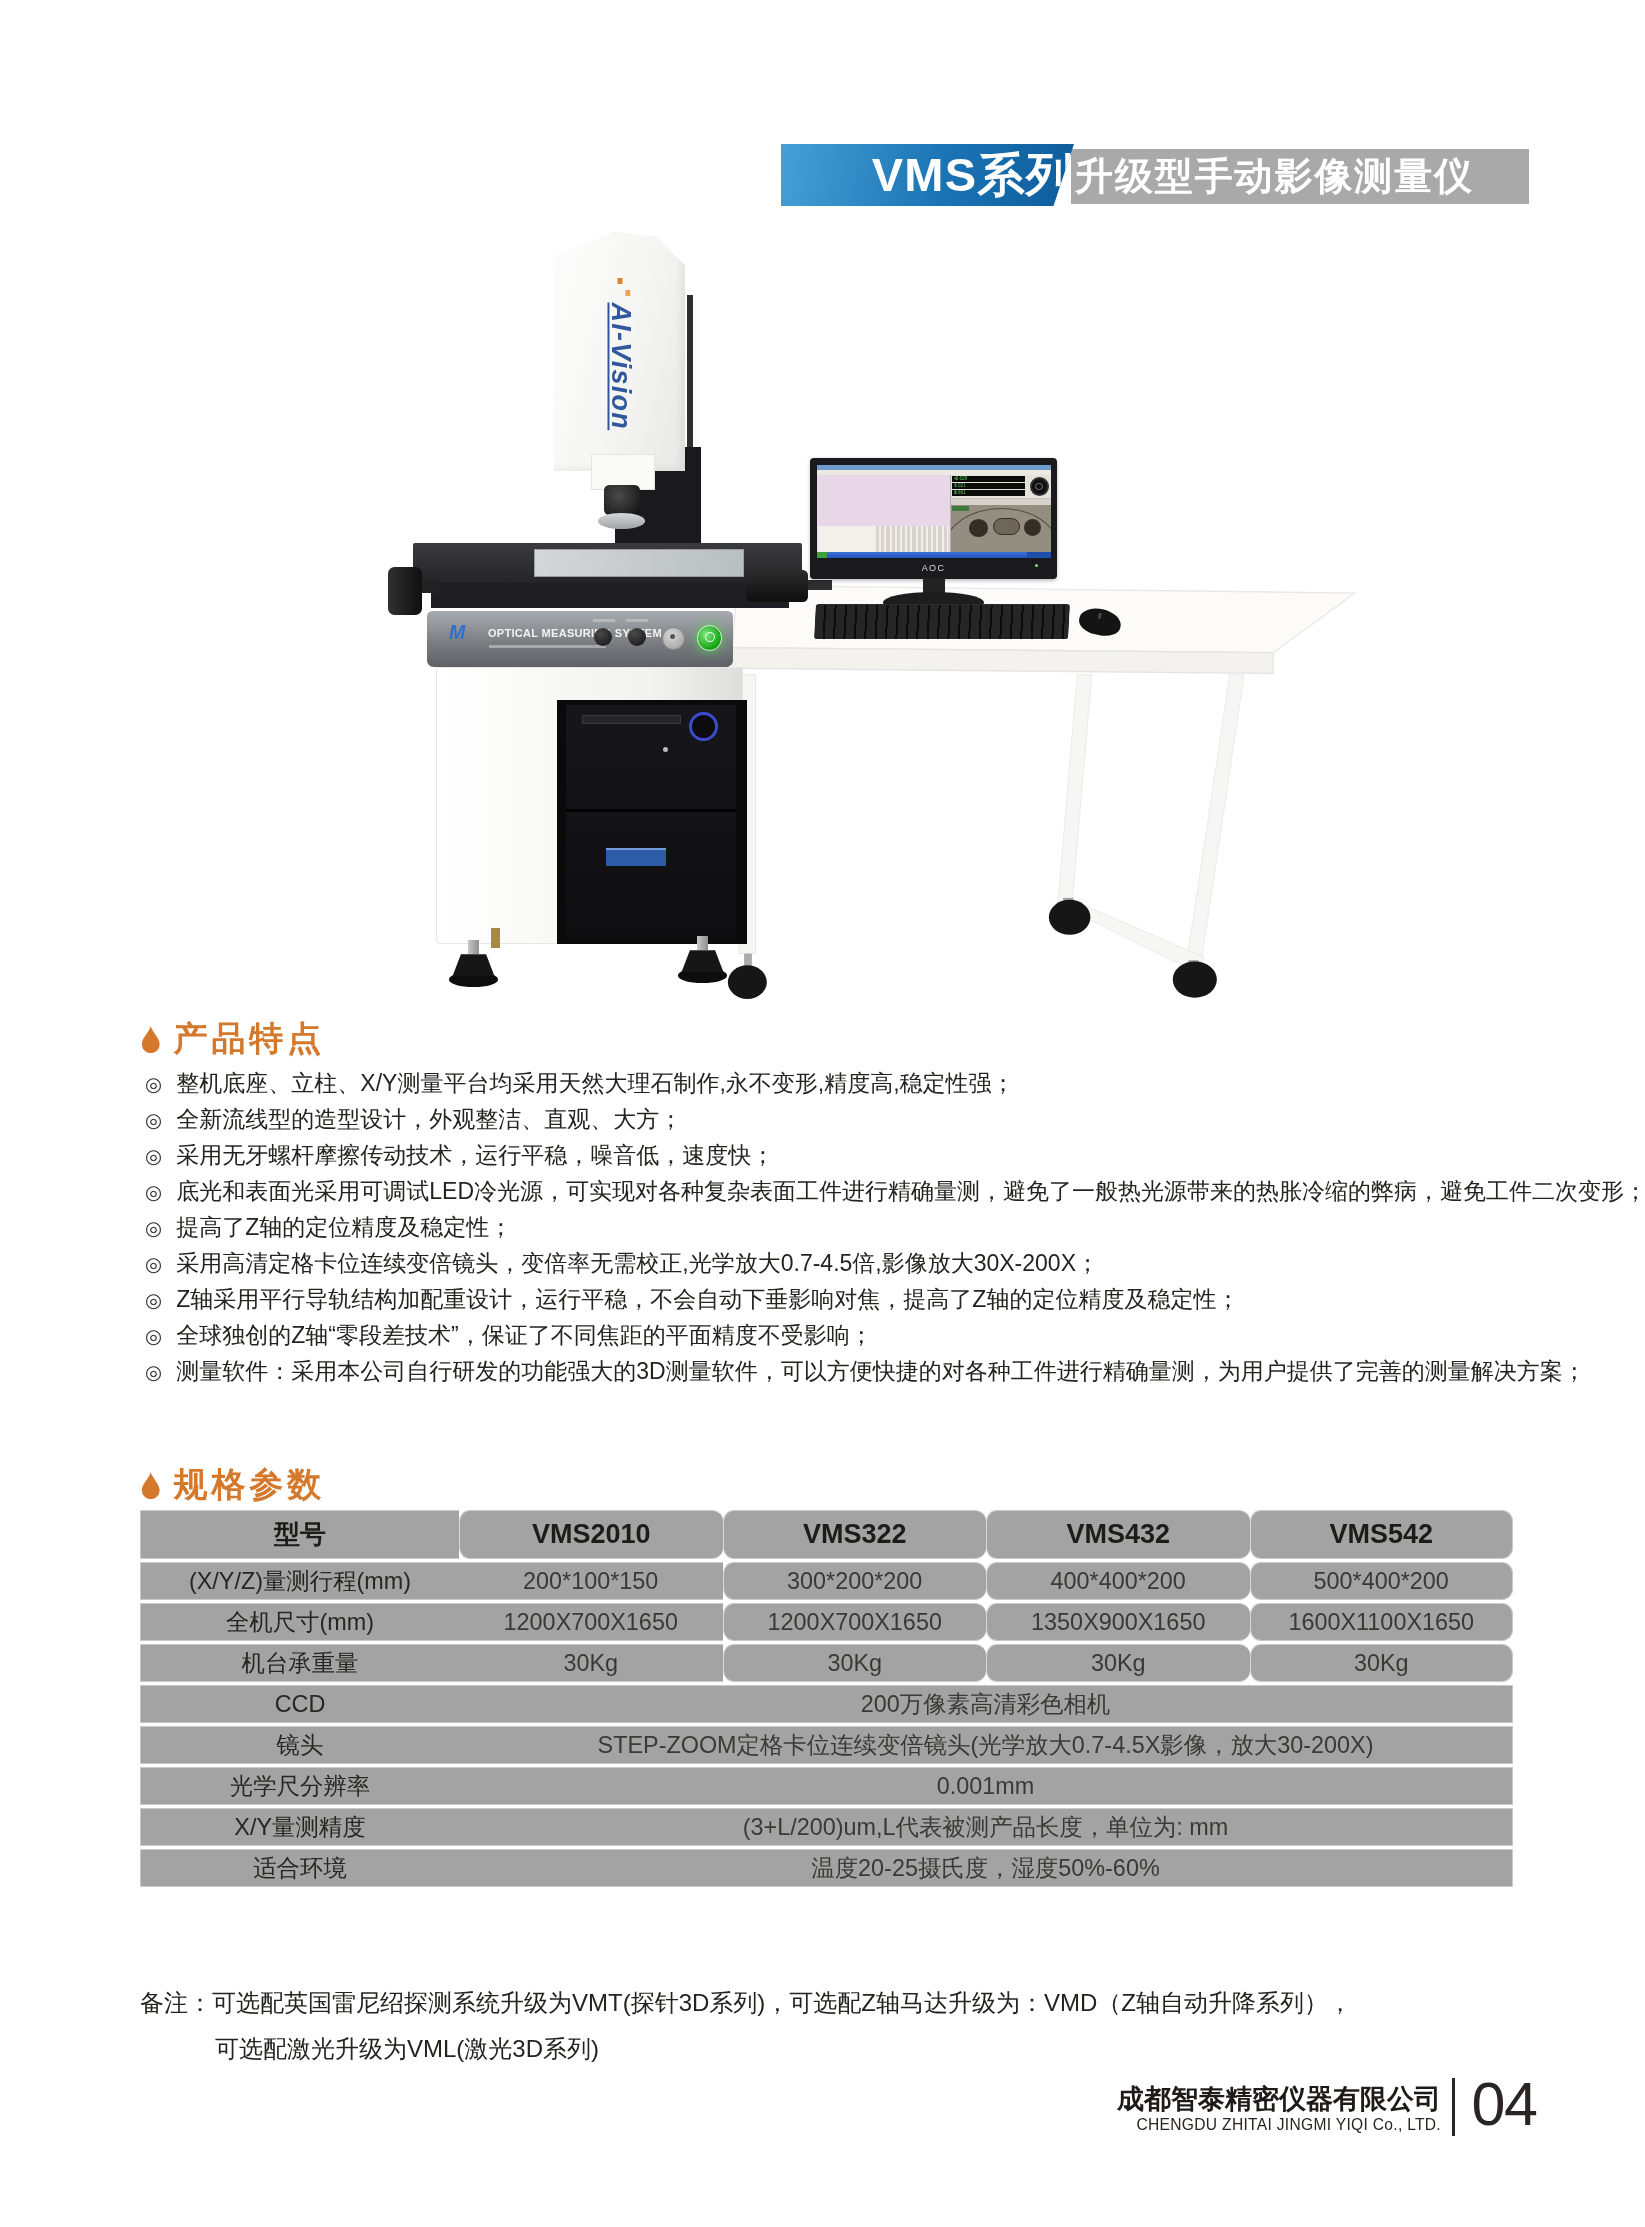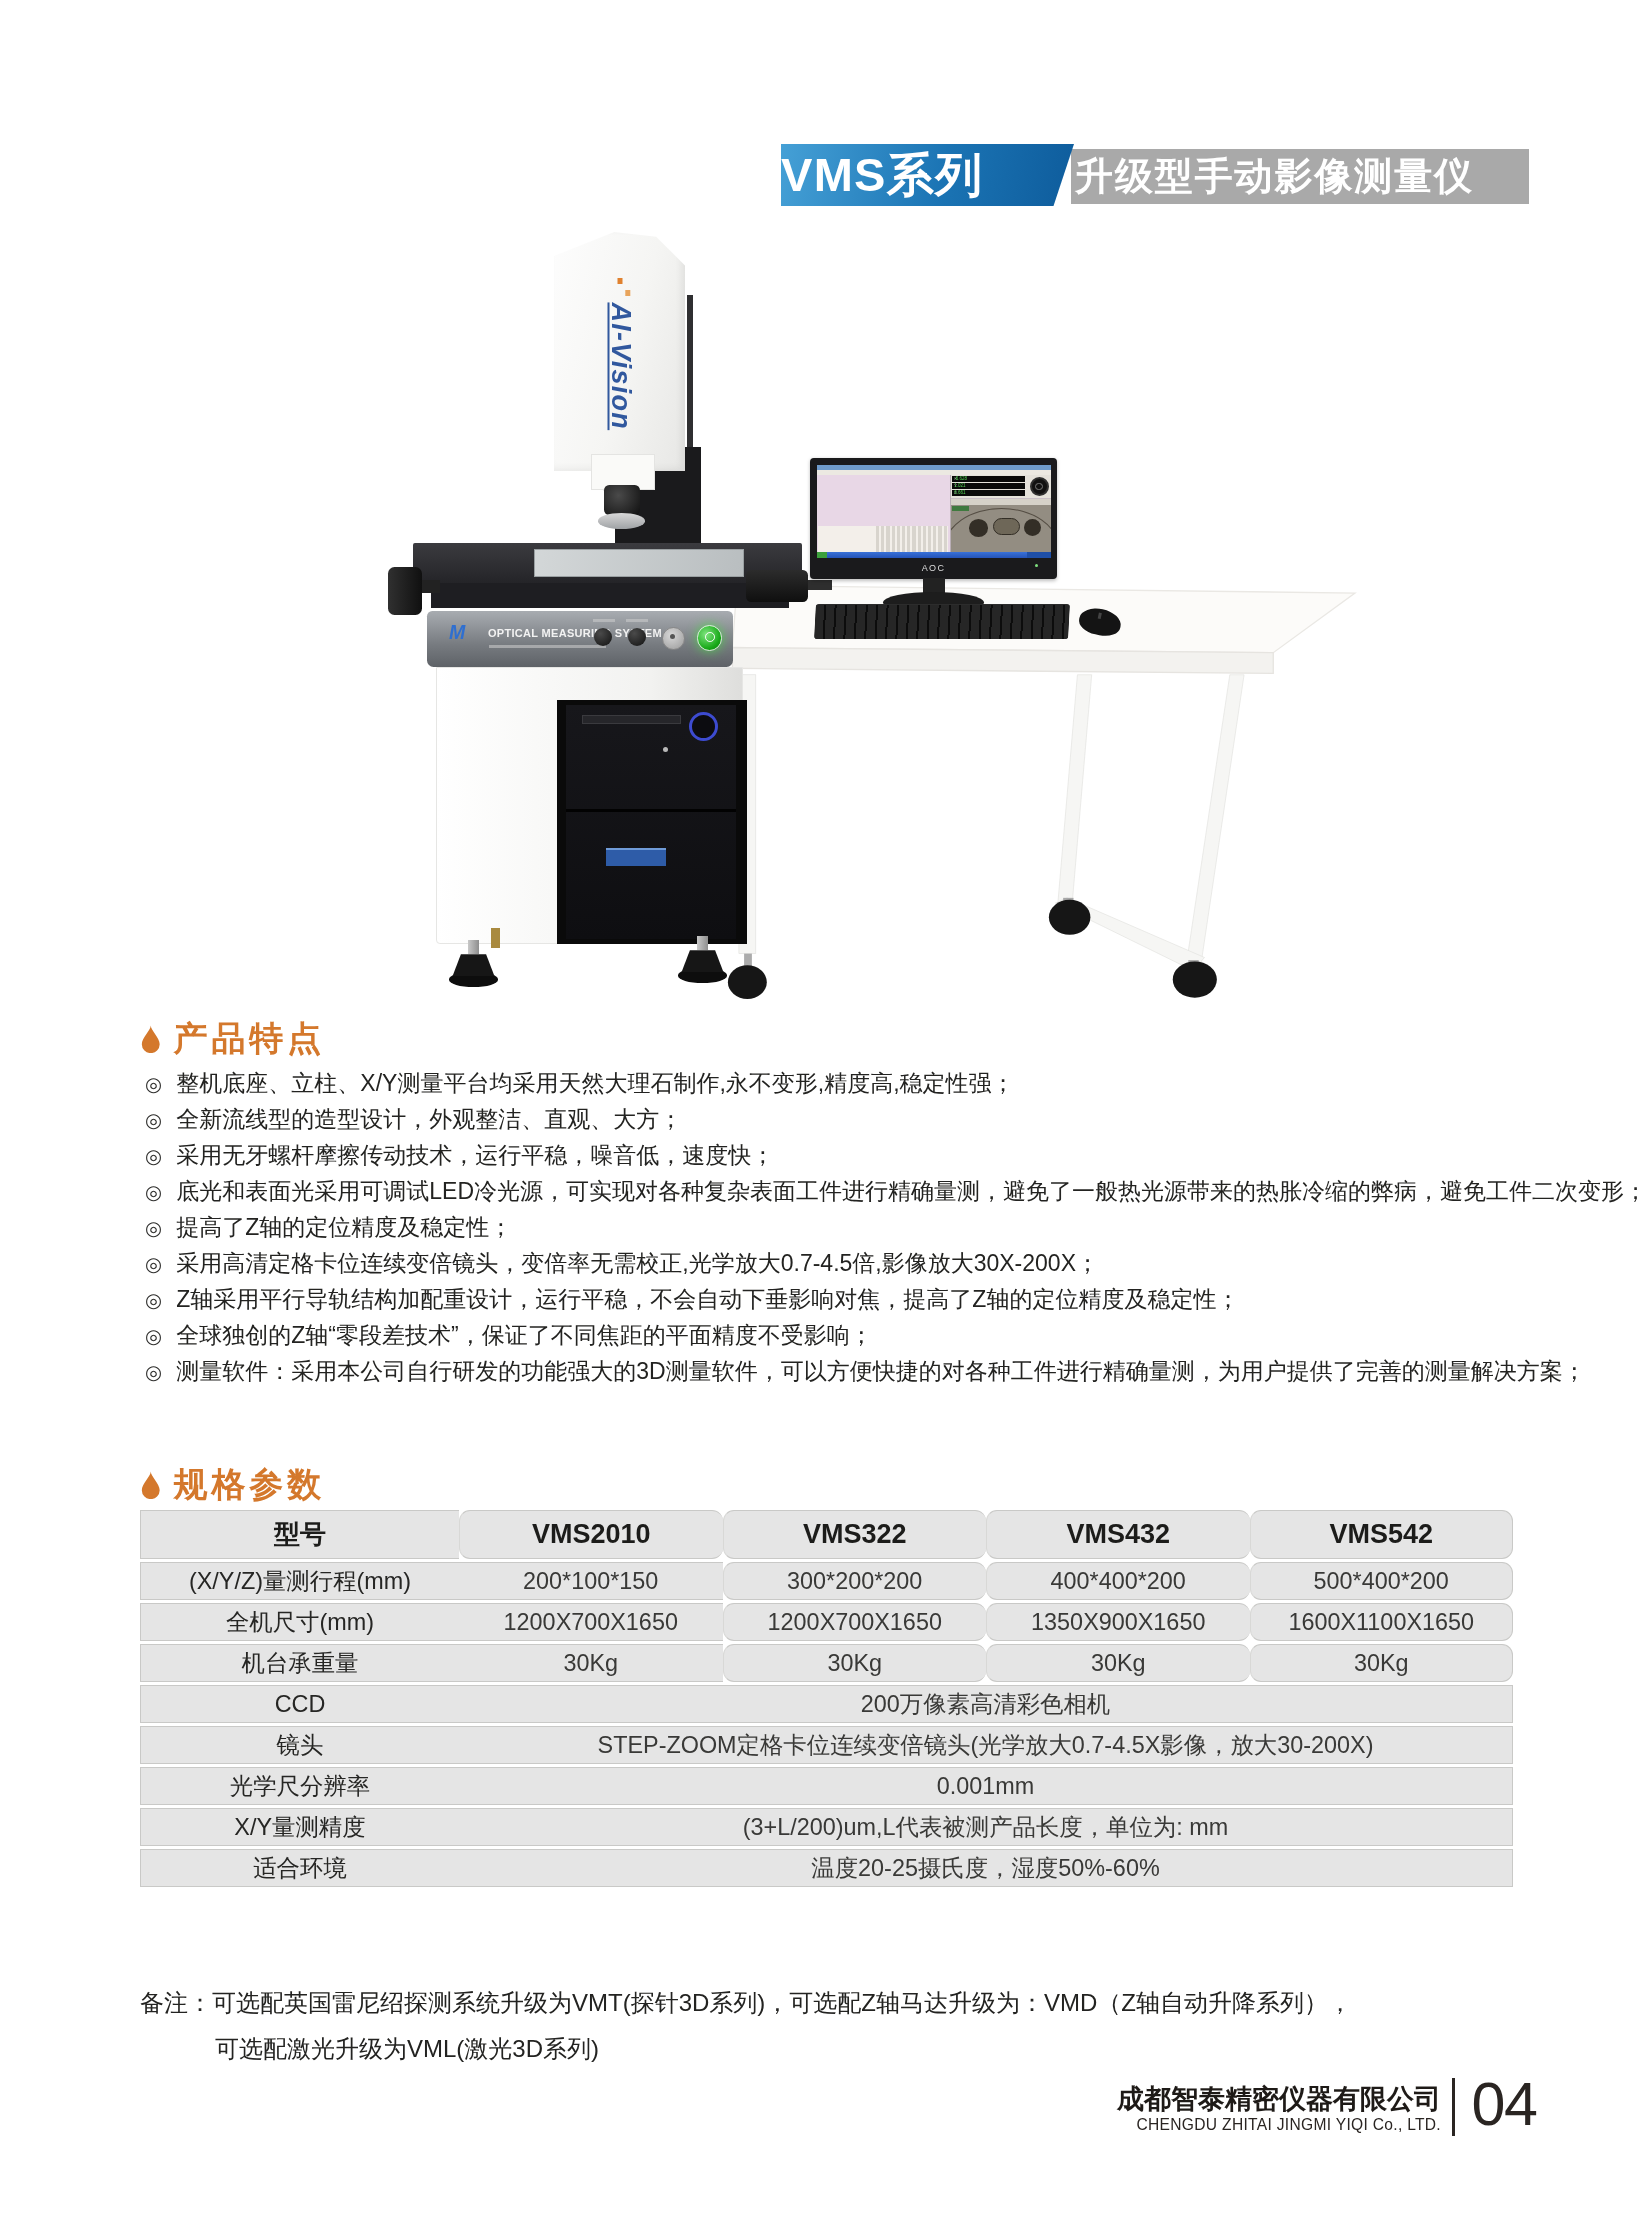--- a/index.html
+++ b/index.html
@@ -3,21 +3,21 @@
 <meta charset="utf-8">
 <style>
   html,body{margin:0;padding:0;background:#ffffff;}
   .page{position:relative;width:1646px;height:2227px;background:#ffffff;overflow:hidden;
         font-family:"Liberation Sans","DejaVu Sans",sans-serif;color:#1e1e1c;}
 
   
   .badge-blue{position:absolute;left:781px;top:144px;width:293px;height:62px;z-index:5;
       background:linear-gradient(100deg,#45a0d6 0%,#1b74b4 55%,#0e5c9c 100%);
       clip-path:polygon(0 0,100% 0,93% 100%,0 100%);
-      display:flex;align-items:center;justify-content:flex-start;}
+      display:flex;align-items:center;justify-content:flex-end;}
   .badge-blue span{color:#fff;font-size:47px;font-weight:bold;letter-spacing:1.3px;}
   .badge-gray{position:absolute;left:1071px;top:149px;width:458px;height:55px;z-index:4;
       background:#a9a9a9;display:flex;align-items:center;}
   .badge-gray span{color:#fff;font-size:38px;font-weight:bold;letter-spacing:1.9px;padding-left:4px;}
 
   
   .photo{position:absolute;inset:0;z-index:1;}
   .photo *{position:absolute;}
 
   .desk-svg{left:714px;top:571px;width:662px;height:428px;}
@@ -141,21 +141,21 @@
   .sec-head .ttl{font-size:34px;font-weight:bold;color:#d4782c;letter-spacing:3.9px;}
   .drop{width:19.5px;height:28.6px;flex:0 0 auto;}
 
   .features-list{position:absolute;left:145px;top:1066px;width:1493px;margin:0;padding:0;list-style:none;z-index:3;}
   .features-list li{line-height:35px;font-size:23px;color:#232321;white-space:nowrap;}
   .features-list .mk{font-size:19.5px;color:#2f2f2d;margin-right:14.3px;}
 
   
   .spec-table{position:absolute;left:140px;top:1507px;width:1373px;z-index:3;
       border-collapse:separate;border-spacing:0 3.2px;table-layout:fixed;}
-  .spec-table th,.spec-table td{background:#e5e5e5;border-top:0.6px solid #c9c9c7;border-bottom:0.6px solid #c9c9c7;
+  .spec-table th,.spec-table td{background:#a3a3a3;border-top:0.6px solid #c9c9c7;border-bottom:0.6px solid #c9c9c7;
       text-align:center;vertical-align:middle;padding:0;}
   .spec-table th:first-child,.spec-table td:first-child{border-left:0.6px solid #c9c9c7;width:318px;}
   .spec-table th + th,.spec-table td + td{border-left:0.6px solid #d8d8d6;border-radius:11px;}
   .spec-table th:last-child,.spec-table td:last-child{border-right:0.6px solid #c9c9c7;}
   .spec-table thead th{height:47px;font-size:26px;color:#1c1c1a;}
   .spec-table thead th.mod{font-size:27px;font-weight:bold;}
   .spec-table tbody th{height:36px;font-size:23.4px;font-weight:500;color:#262624;}
   .spec-table tbody td{height:36px;font-size:23.4px;font-weight:400;color:#393937;}
 
   .note-1{position:absolute;left:140px;top:1987px;font-size:24px;color:#232321;z-index:3;}

